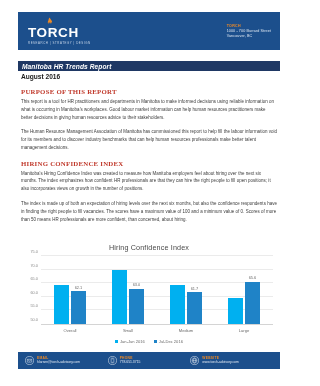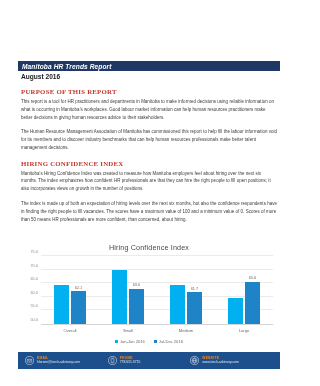--- a/index.html
+++ b/index.html
@@ -284,20 +284,34 @@
     font-size: 3.4px;
     color: #e2eaf4;
     white-space: nowrap;
   }
 </style>
 </head>
 <body>
 
 <div class="page">
 
+  <div class="header-bar">
+    <div class="brand">
+      <svg class="flame-icon" viewBox="0 0 20 20">
+        <path d="M10 1 C7 5 8.5 6.5 7 9 C5.6 11.3 6 14 8 15.5 C7.4 13.5 8.2 12 9.4 10.8 C9.2 13 10.6 13.6 11.4 15 C12.2 13.4 13.6 12.6 13.2 10.2 C14.6 11.6 14.8 13.6 14 15.2 C16.2 13.6 16.4 10.4 14.6 8 C13 5.8 12.4 4.2 10 1 Z" fill="#f08a24"></path>
+      </svg>
+      <span class="brand-name">TORCH</span>
+      <span class="brand-tagline">RESEARCH | STRATEGY | DESIGN</span>
+    </div>
+    <div class="header-contact">
+      <span class="hc-title">TORCH</span>
+      <span class="hc-line">1000 - 700 Burrard Street</span>
+      <span class="hc-line">Vancouver, BC</span>
+    </div>
+  </div>
 
   <div class="title-bar">
     <span>Manitoba HR Trends Report</span>
   </div>
   <div class="subtitle">August 2016</div>
 
   <div class="content">
     <div class="section-heading">PURPOSE OF THIS REPORT</div>
     <p class="body-text">This report is a tool for HR practitioners and departments in Manitoba to make informed decisions using reliable information on what is occurring in Manitoba's workplaces. Good labour market information can help human resources practitioners make better decisions in giving human resources advice to their stakeholders.</p>
     <p class="body-text">The Human Resource Management Association of Manitoba has commissioned this report to help fill the labour information void for its members and to discover industry benchmarks that can help human resources professionals make better talent management decisions.</p>

